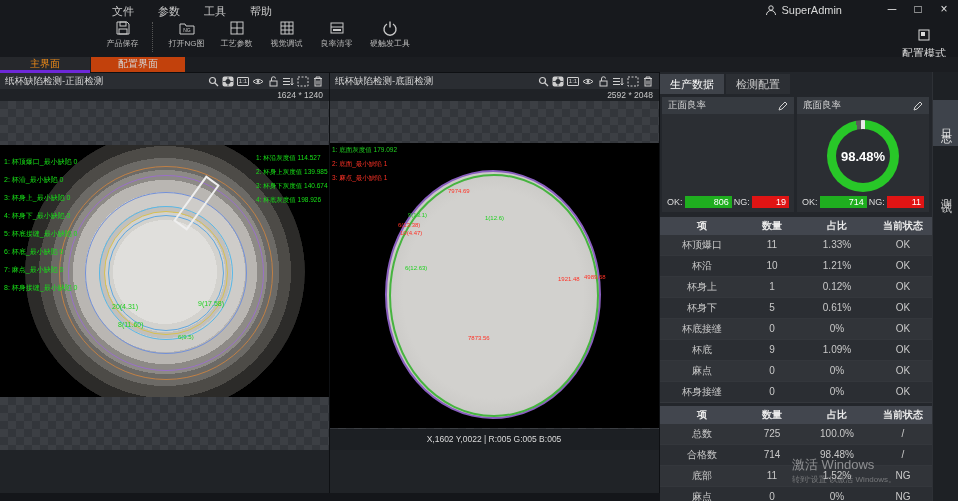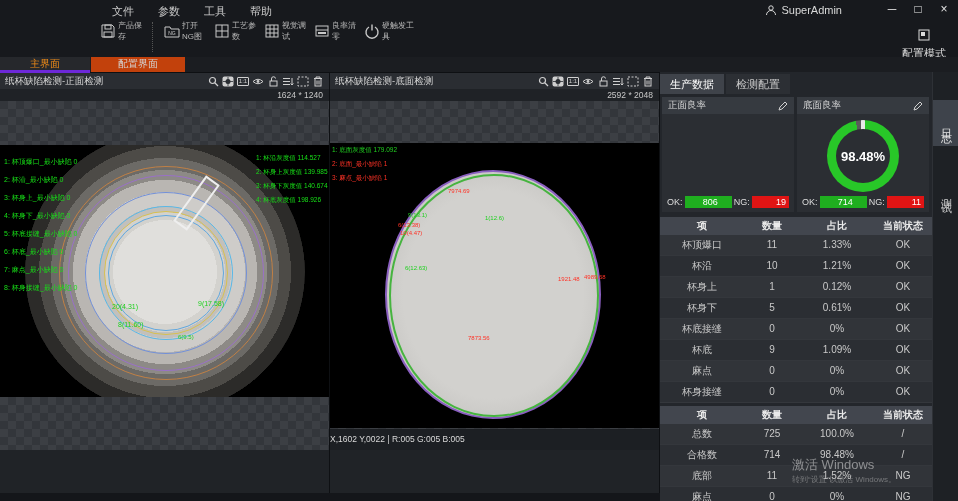--- a/index.html
+++ b/index.html
@@ -5,21 +5,21 @@
   html,body{margin:0;padding:0;background:#0e1013;}
   body{width:958px;height:501px;position:relative;overflow:hidden;
        font-family:"Liberation Sans",sans-serif;color:#d6d6d6;-webkit-font-smoothing:antialiased;}
   svg{display:block;}
   
   #topbar{position:absolute;left:0;top:0;width:958px;height:57px;background:#17191d;}
   .app-title{position:absolute;left:8px;top:5px;color:#ef8b17;font-weight:bold;font-size:15px;line-height:18px;width:95px;}
   .menu{position:absolute;left:108px;top:3px;display:flex;gap:16px;font-size:11px;color:#c9c9c9;}
   .menu span{padding:1px 4px;cursor:default;}
   .tools{position:absolute;left:100px;top:20px;display:flex;align-items:flex-start;gap:5px;}
-  .tbtn{width:45px;display:flex;flex-direction:row;align-items:center;gap:2px;color:#b8b8b8;font-size:8px;}
+  .tbtn{width:45px;display:flex;flex-direction:column;align-items:center;gap:2px;color:#b8b8b8;font-size:8px;}
   .tsep{width:4px;height:30px;border-left:1px dotted #555;margin:2px 2px 0 2px;}
   .user{position:absolute;right:116px;top:4px;display:flex;align-items:center;gap:4px;font-size:11px;color:#d9d9d9;}
   .winctl{position:absolute;right:6px;top:2px;display:flex;gap:10px;font-size:12px;color:#e2e2e2;}
   .winctl span{width:16px;text-align:center;}
   .cfgmode{position:absolute;right:12px;top:29px;display:flex;align-items:center;gap:5px;font-size:11px;color:#dcdcdc;flex-direction:column;}
   
   #maintabs{position:absolute;left:0;top:57px;width:958px;height:15px;background:#1b1d21;font-size:10px;}
   .mtab{position:absolute;top:0;height:13px;line-height:13px;text-align:center;}
   .mtab.sel{left:0;width:90px;color:#ef8b17;border-bottom:3px solid #6d28d9;background:#26282c;}
   .mtab.uns{left:91px;width:94px;color:#d5d5d5;background:#c2410c;height:15px;}
@@ -36,38 +36,38 @@
         background-image:linear-gradient(45deg,#3c3f44 25%,transparent 25%,transparent 75%,#3c3f44 75%),
                          linear-gradient(45deg,#3c3f44 25%,transparent 25%,transparent 75%,#3c3f44 75%);
         background-size:16px 16px;background-position:0 0,8px 8px;}
   .photo{position:absolute;left:0;width:329px;background:#000;overflow:hidden;}
   .ring{position:absolute;border-radius:50%;}
   .ann{position:absolute;font-size:7px;line-height:18px;color:#17e017;white-space:nowrap;}
   .ann2{position:absolute;font-size:6.5px;line-height:14px;color:#17e017;white-space:nowrap;}
   .mk{position:absolute;font-size:6px;line-height:7px;white-space:nowrap;}
   .mk-g{color:#20d020;}  .mk-r{color:#ff3226;}
   .coordline{position:absolute;left:0;bottom:0;width:329px;height:21px;background:#1c1f23;
-             font-size:8.5px;color:#d9d9d9;text-align:left;line-height:21px;padding-right:1px;box-sizing:border-box;}
+             font-size:8.5px;color:#d9d9d9;text-align:center;line-height:21px;padding-right:1px;box-sizing:border-box;}
   
   #rightpanel{position:absolute;left:660px;top:72px;width:272px;height:429px;background:#23262b;overflow:hidden;}
   .rtabs{display:flex;gap:2px;height:20px;margin-top:2px;font-size:11px;}
   .rtab{padding:0 10px;line-height:20px;}
   .rtab.sel{background:#3f434a;color:#fff;}
   .rtab.uns{background:#2c2f34;color:#c8c8c8;}
   .cards{position:absolute;left:2px;top:25px;display:flex;gap:3px;}
   .card{width:132px;height:115px;background:#2b2e33;position:relative;}
   .chead{height:17px;background:#363a40;display:flex;align-items:center;justify-content:space-between;
          padding:0 6px;font-size:9.5px;color:#ddd;}
   .gring{position:absolute;left:30px;top:23px;width:72px;height:72px;border-radius:50%;
          background:conic-gradient(from 356deg,#e8e8e8 0 8deg,#28c728 8deg 352deg,#5a5a5a 352deg 360deg);}
   .gring .inner{position:absolute;inset:9px;border-radius:50%;background:#2b2e33;
         display:flex;align-items:center;justify-content:center;font-size:13px;font-weight:bold;color:#fff;}
   .okng{position:absolute;left:5px;bottom:4px;right:5px;display:flex;align-items:center;gap:2px;
         font-size:9px;color:#ddd;}
-  .okbar{width:48px;height:12px;background:#1fae1f;color:#fff;text-align:right;padding-right:14px;line-height:12px;box-sizing:border-box;}
+  .okbar{width:48px;height:12px;background:#1fae1f;color:#fff;text-align:right;padding-right:3px;line-height:12px;box-sizing:border-box;}
   .ngbar{width:38px;height:12px;background:#e01414;color:#fff;text-align:right;padding-right:3px;line-height:12px;box-sizing:border-box;}
   .dtable{position:absolute;left:0;width:272px;font-size:10px;border-collapse:collapse;}
   .dtable .hrow{display:flex;background:#42464e;font-weight:bold;color:#eaeaea;height:18px;line-height:18px;}
   .dtable .drow{display:flex;height:20px;line-height:20px;color:#c9c9c9;border-bottom:1px solid #34373c;}
   .dtable .drow:nth-child(odd){background:#2b2e33;}
   .dtable .drow:nth-child(even){background:#313439;}
   .c0{width:84px;text-align:center;} .c1{width:56px;text-align:center;}
   .c2{width:74px;text-align:center;} .c3{width:58px;text-align:center;}
   #t1{top:145px;} #t2{top:334px;}
   .wm1{position:absolute;left:132px;top:384px;font-size:13px;color:rgba(220,220,220,.55);white-space:nowrap;}

